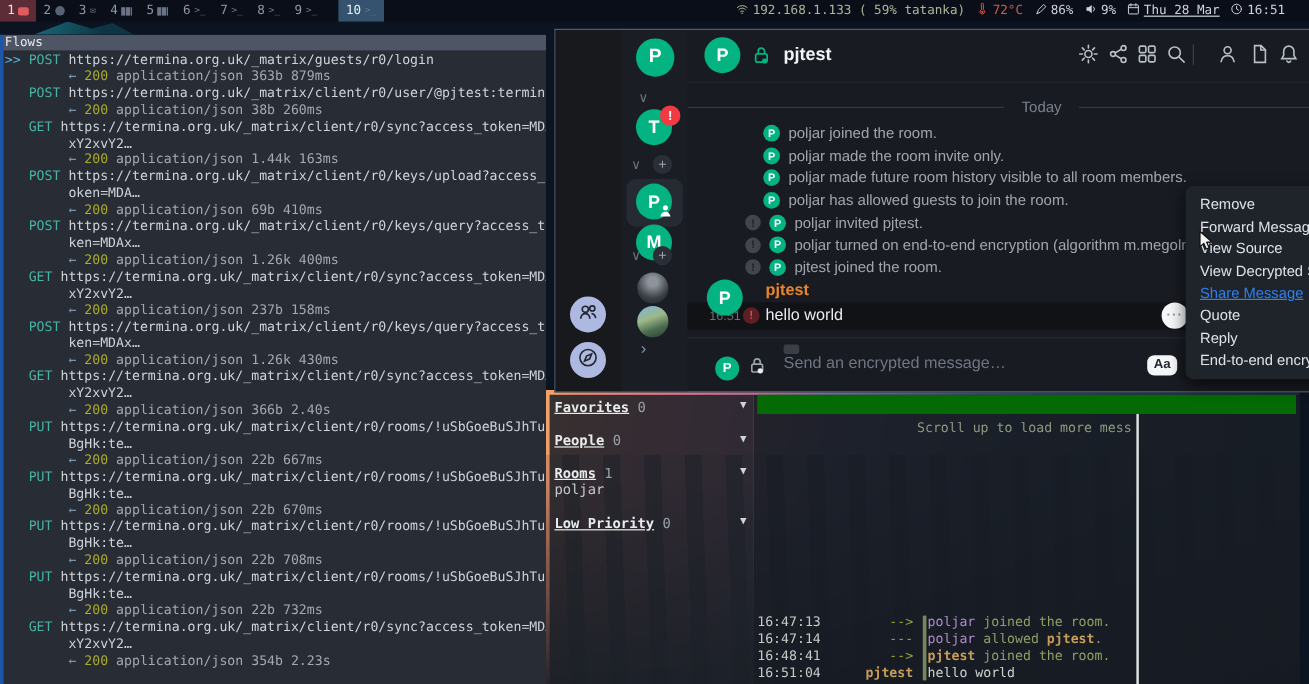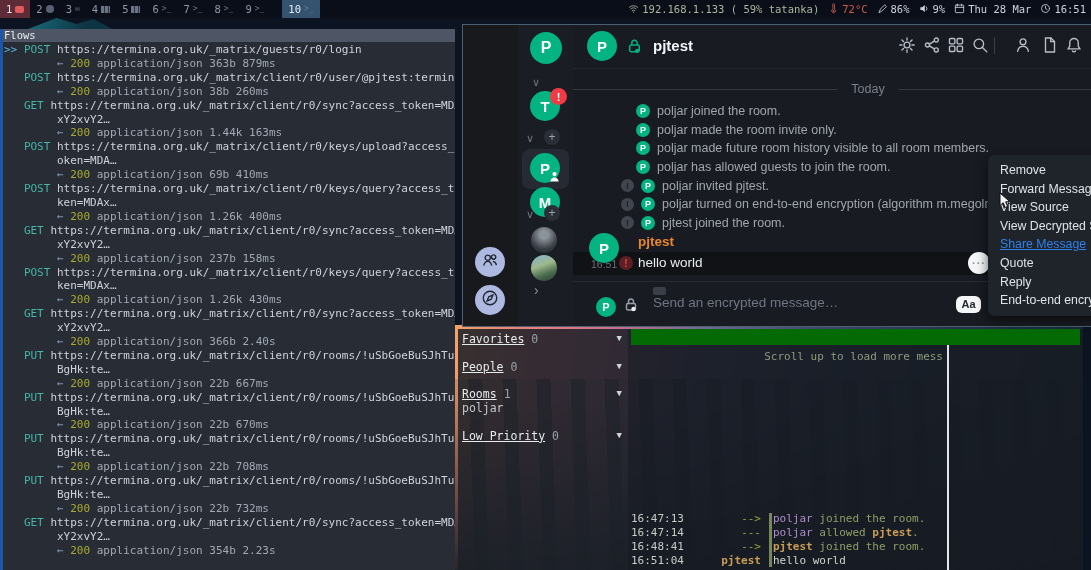--- a/index.html
+++ b/index.html
@@ -20,21 +20,21 @@
   #topbar{left:0;top:0;width:1091px;height:18px;background:#0a0e18;display:flex;align-items:center;
     font-family:"DejaVu Sans Mono",monospace;font-size:10.5px;color:#8f98a8;}
   #workspaces{display:flex;height:18px;}
   .ws{display:flex;align-items:center;gap:3px;padding:0 6px;height:18px;}
   .ws.urgent{background:#5e2c36;color:#e8e0e2;}
   .ws.focused{background:#35536e;color:#e6ecf2;margin-left:12px;}
   .wsicon{font-size:8px;color:#6b7484;line-height:1;}
   .icon-chat{width:9px;height:7px;background:#e05c5c;border-radius:2px;display:inline-block;}
   .icon-circle{width:8px;height:8px;background:#596273;border-radius:50%;display:inline-block;}
   .icon-book{width:9px;height:7px;display:inline-block;background:linear-gradient(to right,#6b7484 0 3px,#2a3140 3px 4px,#6b7484 4px 7px,#2a3140 7px 8px,#6b7484 8px 9px);}
-  #status{margin-left:auto;display:flex;align-items:center;gap:9px;padding-right:5px;}
+  #status{margin-left:auto;display:flex;align-items:center;gap:9px;padding-right:20px;}
   .seg{display:flex;align-items:center;gap:3px;}
   .seg svg{width:11px;height:11px;}
 
   
   #mitm{left:0;top:29px;width:455px;height:541px;background:#272c35;overflow:hidden;}
   #mitm-edge{left:0;top:29px;width:3px;height:541px;background:#1d55a8;}
   .mitm-titlebar{position:absolute;left:0;top:0;width:455px;height:13px;background:#4e5565;color:#e9ebef;
     font-family:"DejaVu Sans Mono",monospace;font-size:10.5px;line-height:13px;padding-left:4px;}
   #flows{position:absolute;left:4px;top:14px;width:451px;
     font-family:"DejaVu Sans Mono",monospace;font-size:11px;line-height:13.9px;color:#ced3d9;}
@@ -99,21 +99,21 @@
   .mi{height:18.6px;line-height:18.6px;padding-left:12px;color:#dfe3e8;font-size:12.3px;white-space:nowrap;}
   .mi.link{color:#2f80ed;text-decoration:underline;}
 
   
   #buf-bg{left:458px;top:329px;width:170px;height:241px;background:rgba(29,33,40,.88);}
   #chat-bg{left:628px;top:329px;width:455px;height:241px;background:rgba(24,28,35,.93);}
   #chat-titlebar{left:631px;top:329px;width:449px;height:16px;background:#046a04;}
   #nick-sep{left:947px;top:345px;width:2px;height:225px;background:#e2e6e8;}
   #bufferlist{left:462px;top:332px;width:160px;font-family:"DejaVu Sans Mono",monospace;font-size:11.5px;color:#c4c9cd;}
   .bhead{position:relative;height:14px;margin-bottom:0;}
-  .bname{color:#e8ebec;font-weight:normal;text-decoration:underline;}
+  .bname{color:#e8ebec;font-weight:bold;text-decoration:underline;}
   .bcount{color:#99a0a7;margin-left:7px;}
   .btri{position:absolute;right:0;top:1px;color:#cfd4da;font-size:9px;}
   .bsec{margin-bottom:13.5px;}
   .bitem{height:14px;line-height:14px;}
   #chat-notice{left:640px;top:350px;width:303px;text-align:right;color:#8e9a7f;
     font-family:"DejaVu Sans Mono",monospace;font-size:11px;}
   #chatlines{left:631px;top:512px;width:316px;font-family:"DejaVu Sans Mono",monospace;font-size:11px;line-height:14px;}
   .cline{display:flex;white-space:pre;}
   .ctime{width:64px;color:#c7cac5;flex:0 0 64px;}
   .cprefix{width:66px;flex:0 0 66px;text-align:right;}
@@ -199,21 +199,21 @@
           </svg></span>
         <span class="stxt">86%</span>
       </span>
       <span class="seg" style="color: rgb(204, 211, 220);">
         <span class="sico"><svg viewBox="0 0 16 16" fill="none" stroke="currentColor" stroke-width="1.2" stroke-linecap="round">
             <path d="M2 6h2.6L8.4 3v10L4.6 10H2z" fill="currentColor" stroke="none"></path>
             <path d="M10.6 5.4a3.6 3.6 0 0 1 0 5.2"></path>
           </svg></span>
         <span class="stxt">9%</span>
       </span>
-      <span class="seg" style="color: rgb(204, 211, 220);">
+      <span class="seg" style="color: rgb(204, 211, 220); text-decoration: underline;">
         <span class="sico"><svg viewBox="0 0 16 16" fill="none" stroke="currentColor" stroke-width="1.2" stroke-linecap="round">
             <rect x="2" y="3" width="12" height="11" rx="1"></rect>
             <path d="M2 6.4h12M5 1.6v2.8M11 1.6v2.8"></path>
           </svg></span>
         <span class="stxt">Thu 28 Mar</span>
       </span>
       <span class="seg" style="color: rgb(204, 211, 220);">
         <span class="sico"><svg viewBox="0 0 16 16" fill="none" stroke="currentColor" stroke-width="1.2" stroke-linecap="round">
             <circle cx="8" cy="8" r="5.8"></circle>
             <path d="M8 4.6V8l2.4 1.5"></path>

